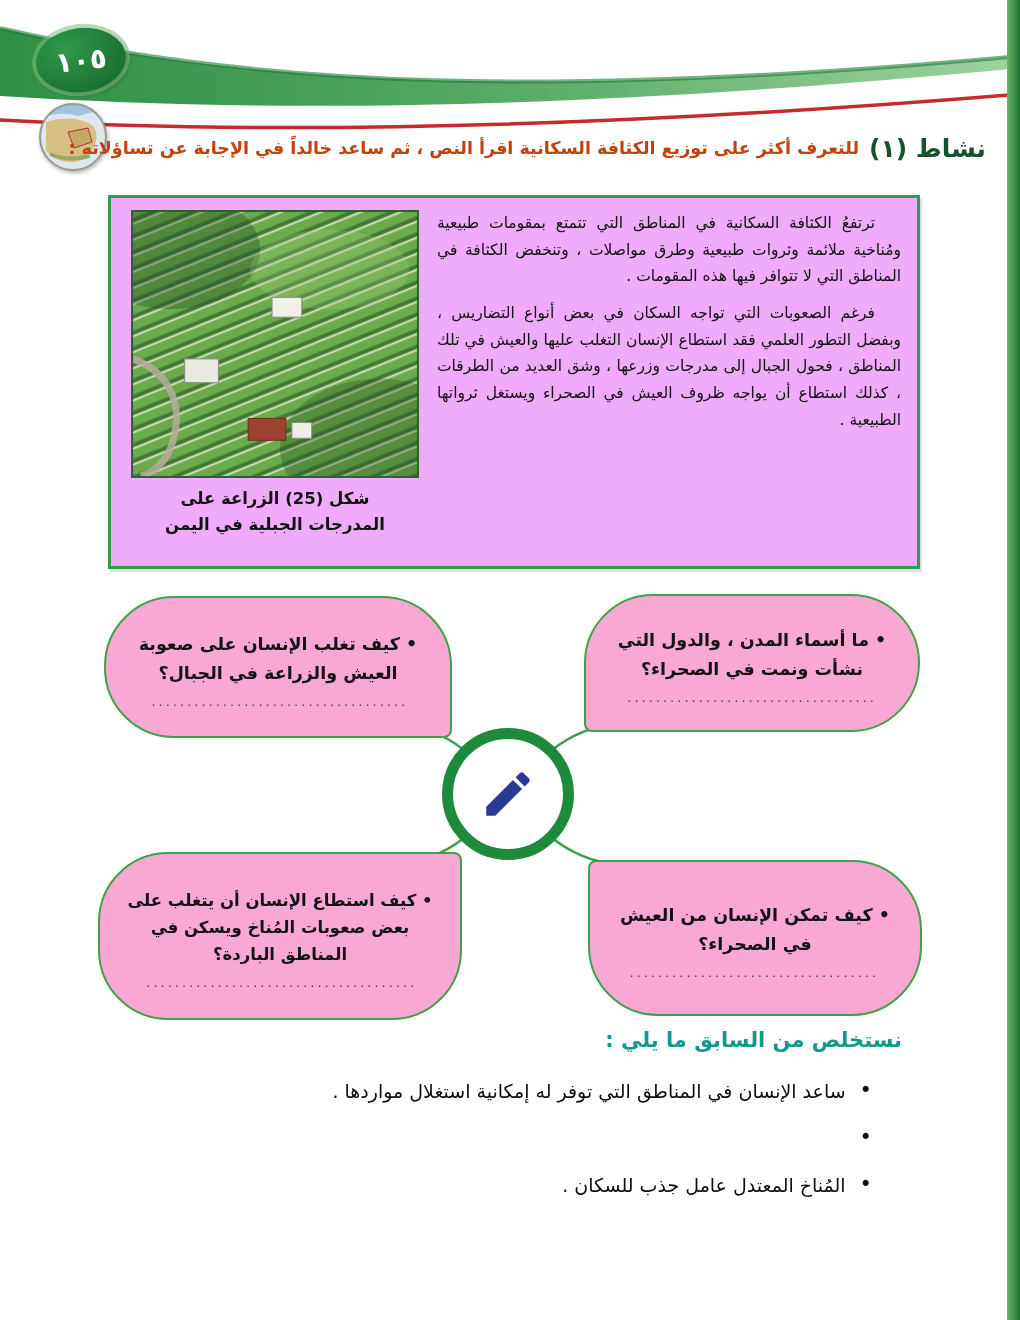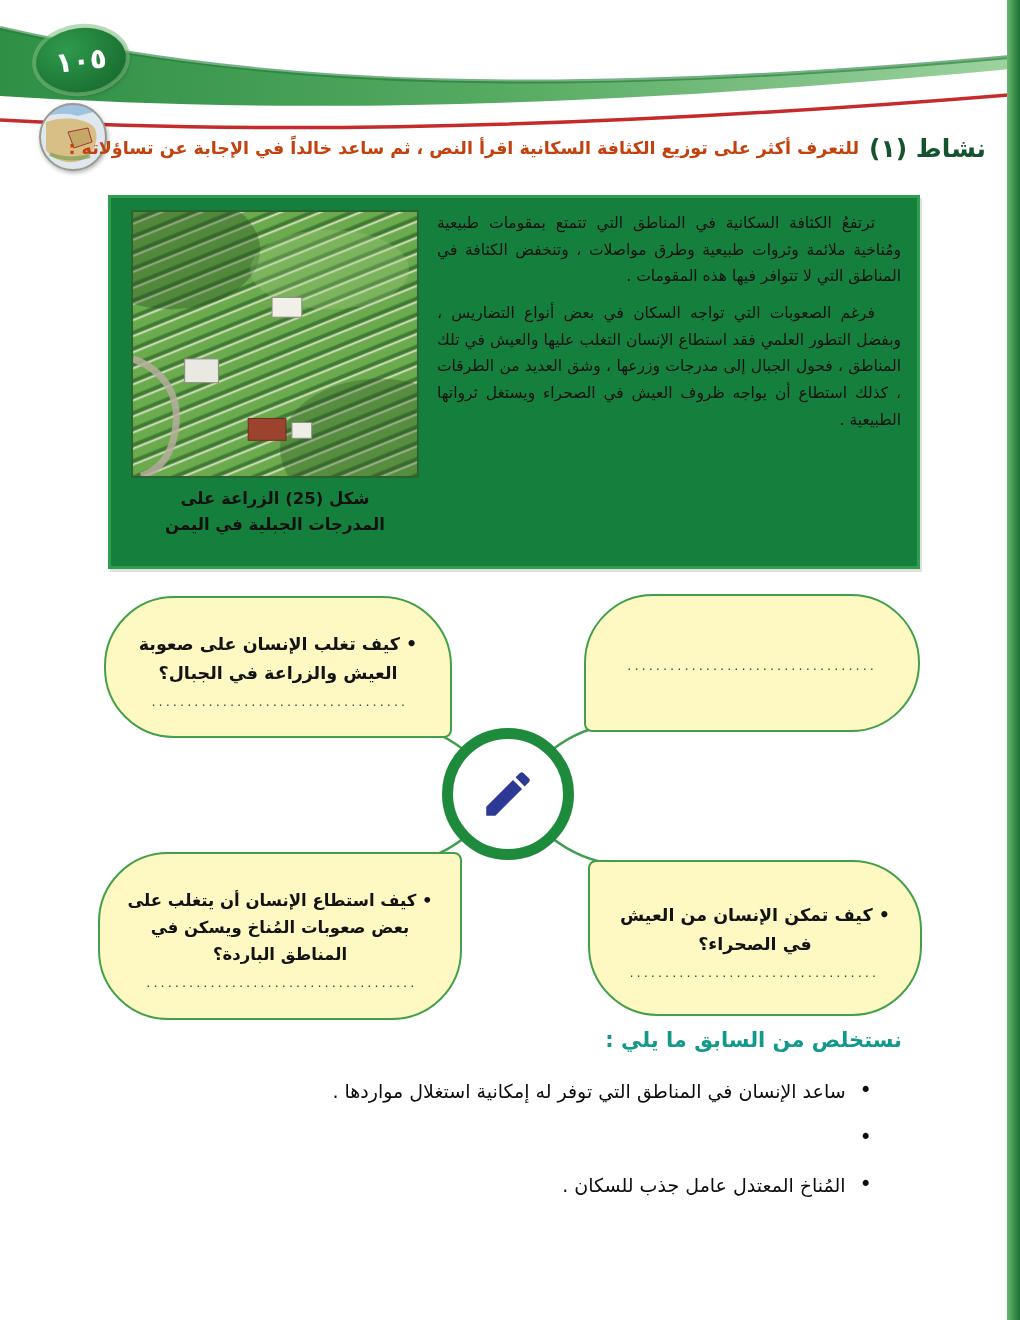--- a/index.html
+++ b/index.html
@@ -26,31 +26,31 @@
   
   .activity-row{
     position:absolute;top:122px;right:34px;left:120px;height:52px;
     display:flex;direction:rtl;align-items:center;gap:10px;white-space:nowrap;
   }
   .activity-label{color:#14532d;font-size:25px;font-weight:bold;}
   .activity-instruction{color:#c2410c;font-size:17.5px;font-weight:bold;}
   
   .read-box{
     position:absolute;left:108px;top:195px;width:812px;height:374px;
-    border:3px solid #2f9e4f;background:#15803d;display:flex;direction:rtl;
+    border:3px solid #2f9e4f;background:#f0abfc;display:flex;direction:rtl;
     padding:12px 16px;gap:14px;box-shadow:2px 3px 0 rgba(0,0,0,.12);
   }
   .read-text{flex:1;font-size:15.5px;line-height:1.72;text-align:justify;direction:rtl;}
   .read-text p{margin:0 0 10px 0;text-indent:26px;}
   .figure-col{width:296px;display:flex;flex-direction:column;align-items:center;}
   .photo{width:288px;height:268px;display:block;}
   .figcap{margin-top:8px;width:250px;text-align:center;font-weight:bold;font-size:16.5px;line-height:1.55;direction:rtl;}
   
   .bubble{
-    position:absolute;background:#fef9c3;border:2px solid #43a04a;
+    position:absolute;background:#f9a8d4;border:2px solid #43a04a;
     display:flex;flex-direction:column;justify-content:center;align-items:center;gap:8px;
     padding:16px 24px 12px;direction:rtl;text-align:center;
     font-weight:bold;font-size:17.5px;line-height:1.65;color:#131313;
   }
   .q-tr{left:584px;top:594px;width:336px;height:138px;border-radius:70px 70px 70px 8px;}
   .q-tl{left:104px;top:596px;width:348px;height:142px;border-radius:70px 70px 8px 70px;}
   .q-br{left:588px;top:860px;width:334px;height:156px;border-radius:8px 70px 70px 70px;}
   .q-bl{left:98px;top:852px;width:364px;height:168px;border-radius:70px 8px 70px 70px;font-size:16.5px;text-align:center;}
   .answer-dots{
     font-size:13px;letter-spacing:3px;color:#444;line-height:1;max-width:88%;
@@ -150,20 +150,21 @@
   <svg class="connectors" viewBox="0 0 1020 1320" aria-hidden="true">
     <g fill="none" stroke="#3f9e4f" stroke-width="2.5">
       <path d="M 552,750 C 575,732 595,726 615,724"></path>
       <path d="M 464,750 C 441,732 421,727 400,726"></path>
       <path d="M 552,838 C 575,856 595,862 615,864"></path>
       <path d="M 464,838 C 441,856 421,861 400,862"></path>
     </g>
   </svg>
 
   <div class="bubble q-tr">
+    <div>• ما أسماء المدن ، والدول التي نشأت ونمت في الصحراء؟</div>
     <div class="answer-dots">........................................</div>
   </div>
 
   <div class="bubble q-tl">
     <div>• كيف تغلب الإنسان على صعوبة العيش والزراعة في الجبال؟</div>
     <div class="answer-dots">........................................</div>
   </div>
 
   <div class="bubble q-br">
     <div>• كيف تمكن الإنسان من العيش في الصحراء؟</div>

